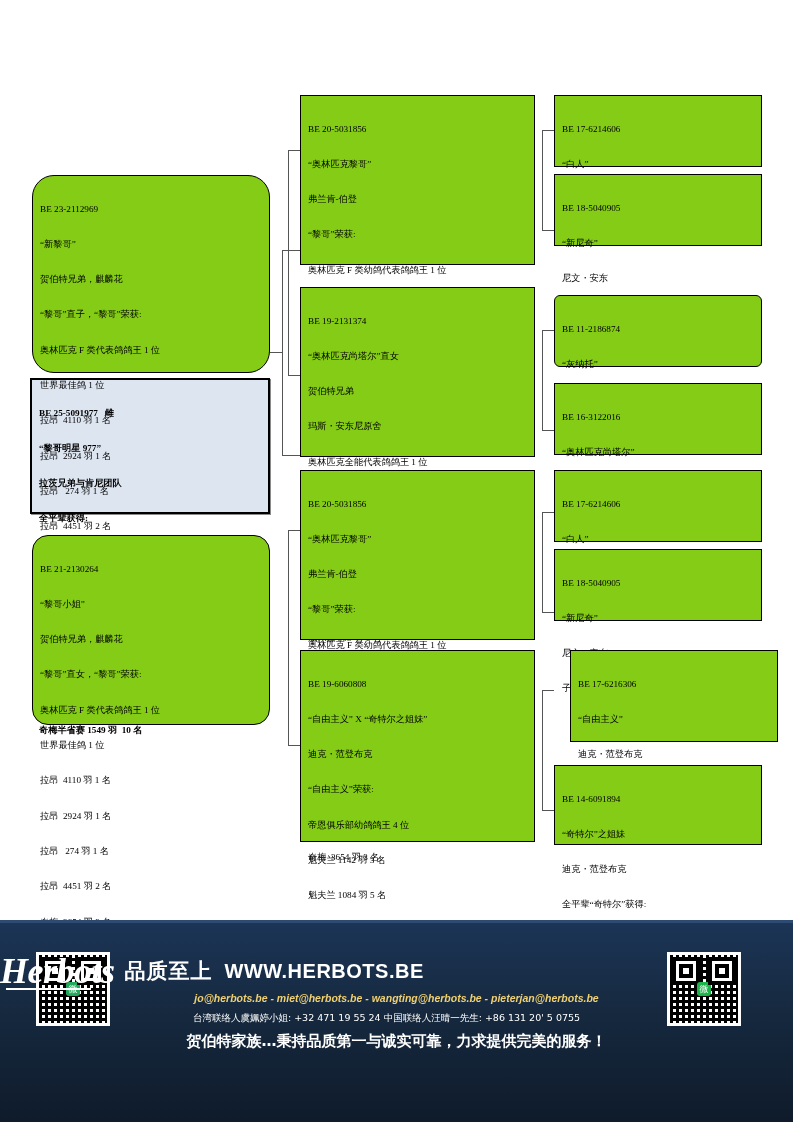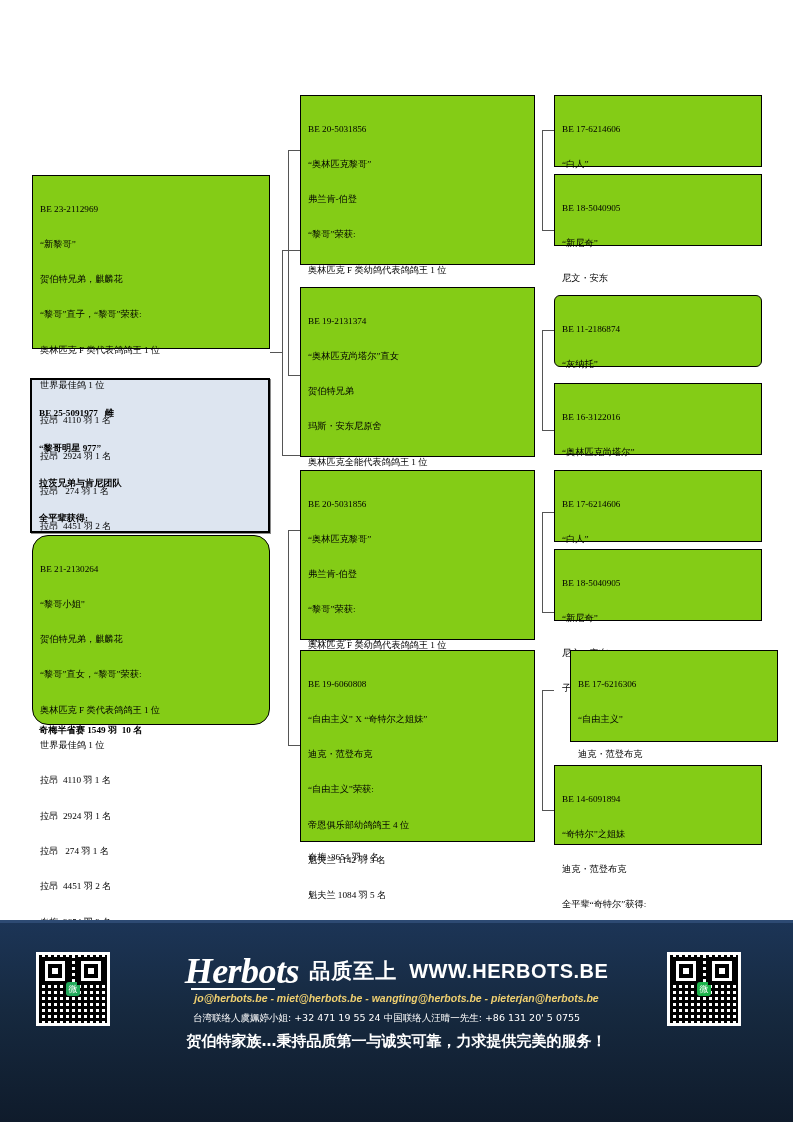--- a/index.html
+++ b/index.html
@@ -99,21 +99,21 @@
     display: flex; align-items: center; justify-content: center;
     color: #fff; font-size: 9px; font-family: "Liberation Sans", sans-serif;
   }
   .qr-left .qr-badge { background: #20a95a; }
   .qr-right .qr-badge { background: #1bb34a; }
 
   .brand-row {
     position: absolute;
     left: 0; top: 30px;
     width: 793px;
-    text-align: center;
+    text-align: left;
     color: #fff;
   }
   .brand-name {
     font-family: "Liberation Serif", serif;
     font-style: italic;
     font-weight: bold;
     font-size: 36px;
     letter-spacing: -0.5px;
     display: inline-block;
     vertical-align: middle;
@@ -202,34 +202,34 @@
   <div class="conn h" style="left:542px; top:430px; width:12px;"></div>
 
   <div class="conn v" style="left:542px; top:512px; height:100px;"></div>
   <div class="conn h" style="left:542px; top:512px; width:12px;"></div>
   <div class="conn h" style="left:542px; top:612px; width:12px;"></div>
 
   <div class="conn v" style="left:542px; top:690px; height:120px;"></div>
   <div class="conn h" style="left:542px; top:690px; width:12px;"></div>
   <div class="conn h" style="left:542px; top:810px; width:12px;"></div>
 
-  <div class="box subject" style="left:30px; top:378px; width:240px; height:155px;">
+  <div class="box subject" style="left:30px; top:378px; width:240px; height:136px;">
     <span class="line">BE 25-5091977   雌</span>
     <span class="line">“黎哥明星 977”</span>
     <span class="line">拉茨兄弟与肯尼团队</span>
     <span class="line">全平辈获得:</span>
     <span class="line">奇梅           407 羽  1 名</span>
     <span class="line">蒂泽           226 羽  1 名</span>
     <span class="line">奇梅           151 羽  1 名</span>
     <span class="line">奇梅半省赛 2866 羽   3 名</span>
     <span class="line">蒂泽半省赛 1279 羽   4 名</span>
     <span class="line">奇梅半省赛 1549 羽  10 名</span>
   </div>
 
-  <div class="box" style="left:32px; top:175px; width:238px; height:174px;">
+  <div class="box" style="left:32px; top:175px; width:238px; height:198px;border-radius:22px;">
     <span class="line">BE 23-2112969</span>
     <span class="line">“新黎哥”</span>
     <span class="line">贺伯特兄弟，麒麟花</span>
     <span class="line">“黎哥”直子，“黎哥”荣获:</span>
     <span class="line">奥林匹克 F 类代表鸽鸽王 1 位</span>
     <span class="line">世界最佳鸽 1 位</span>
     <span class="line">拉昂  4110 羽 1 名</span>
     <span class="line">拉昂  2924 羽 1 名</span>
     <span class="line">拉昂   274 羽 1 名</span>
     <span class="line">拉昂  4451 羽 2 名</span>

